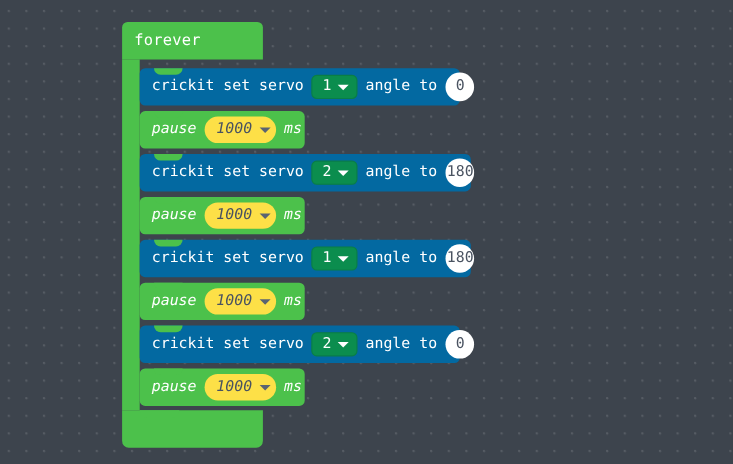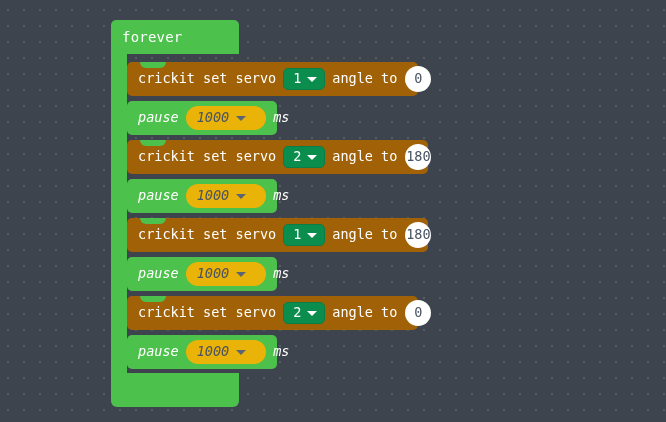--- a/index.html
+++ b/index.html
@@ -62,21 +62,21 @@
 
   
   .stmt{
     position:absolute;
     height:34px;
     display:flex;align-items:center;
     border-radius:5px;
     box-sizing:border-box;
     padding-left:11px;padding-right:10px;
   }
-  .stmt.crickit{background:#a16207;text-align:center;}
+  .stmt.crickit{background:#0369a1;text-align:center;}
   .stmt.pause{background:#4cc14b;font-style:italic;}
 
   
   .notch{
     position:absolute;left:13px;top:0;
     width:26px;height:6px;
     background:#3d444d;
     border-radius:0 0 6px 6px;
     pointer-events:none;
   }
@@ -98,24 +98,24 @@
   }
   .dd-dark .dd-val{color:#ffffff;font-size:13.5px;line-height:1;}
   .dd-dark .caret{
     width:0;height:0;border-left:5px solid transparent;border-right:5px solid transparent;
     border-top:5px solid #ffffff;
   }
 
   
   .dd-white{
     display:inline-flex;align-items:center;gap:7px;
-    background:#eab308;
+    background:#fde047;
     border-radius:12px;
     height:24px;
-    padding:0 20px 0 11px;
+    padding:0 5px 0 11px;
     margin:0 7px;
     box-sizing:border-box;
   }
   .dd-white .dd-val{color:#4a5361;font-size:13.5px;line-height:1;}
   .dd-white .caret{
     width:0;height:0;border-left:5px solid transparent;border-right:5px solid transparent;
     border-top:5px solid #5a6472;
   }
 
   

